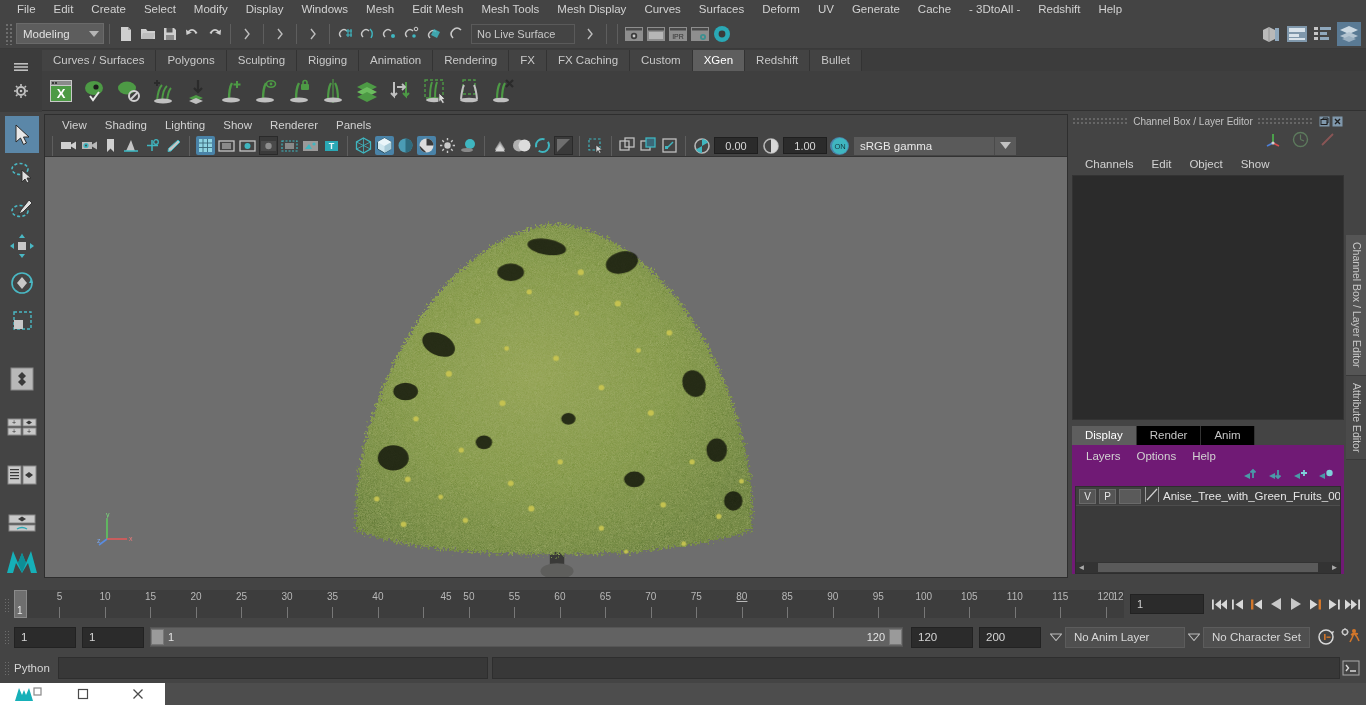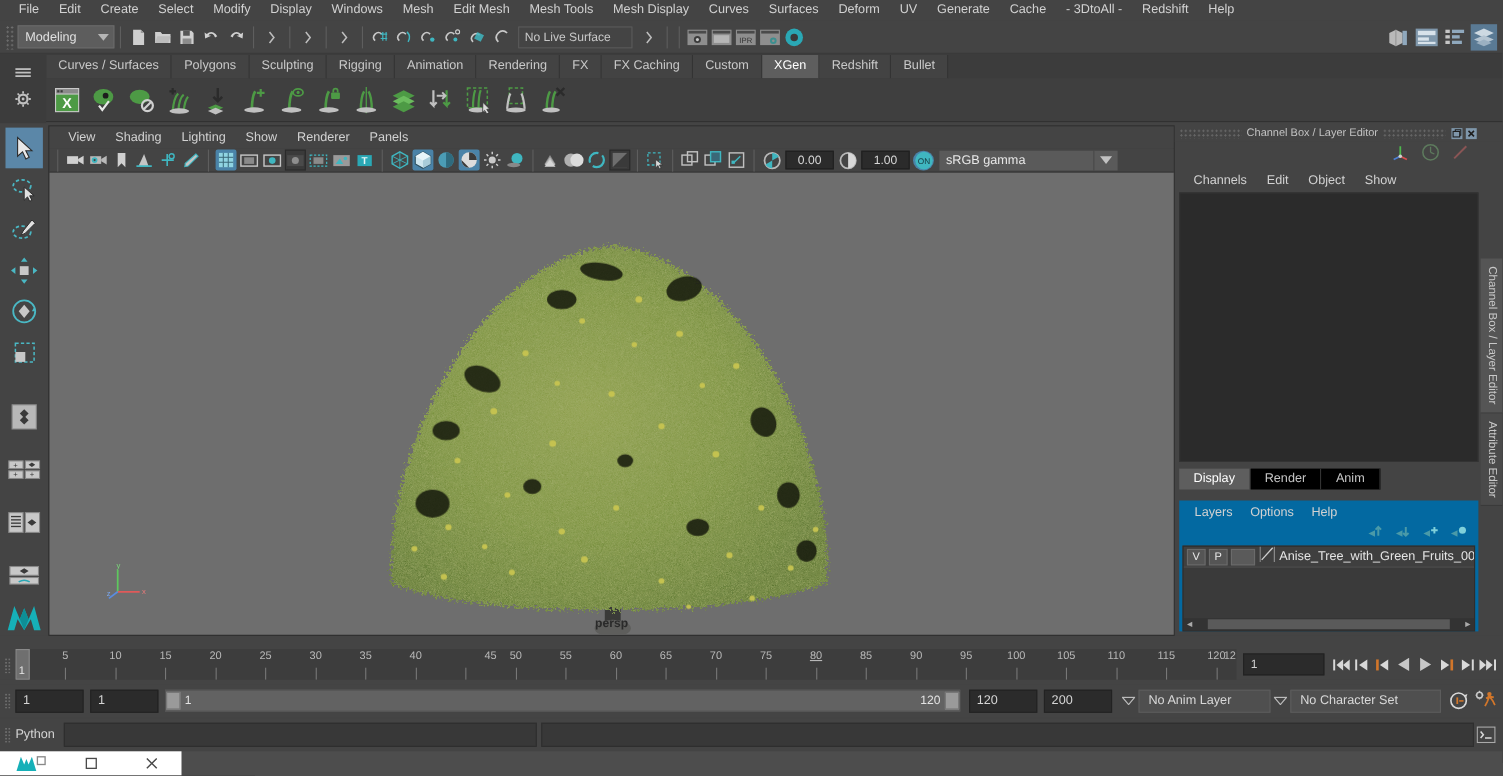--- a/index.html
+++ b/index.html
@@ -244,22 +244,22 @@
     margin: 5px 22px 0 4px; font-size: 11.5px;
   }
   .lyr-tabs .lt {
     padding: 0 13px; height: 19px; line-height:19px;
     background: #000000; color: #c5c5c5;
     border-right: 1px solid #333;
   }
   .lyr-tabs .lt.active { background: #5e5e5e; color:#fff; }
   .lyr-body {
     flex: 1;
-    background: #0369a1;
-    margin: 10px 22px 4px 4px;
+    background: #701a75;
+    margin: 0 22px 4px 4px;
     display: flex; flex-direction: column;
   }
   .lyr-menus {
     height: 21px; display:flex; align-items:center;
     padding-left: 6px; font-size: 11.5px;
   }
   .lyr-menus .mi { padding: 0 8px; color:#d2d2d2;}
   .lyr-btns {
     height: 20px; display:flex; align-items:center;
     justify-content: flex-end; padding-right: 10px; gap: 9px;
@@ -1178,21 +1178,20 @@
         <svg width="40" height="40" viewBox="0 0 40 40">
           <path d="M10 32 L10 12" stroke="#5ec85e" stroke-width="1.6"></path>
           <path d="M10 32 L30 32" stroke="#e05a5a" stroke-width="1.6"></path>
           <path d="M10 32 L2 38" stroke="#5a8ce0" stroke-width="1.6"></path>
           <text x="9" y="10" font-size="7" fill="#7ada7a" font-family="Liberation Sans">y</text>
           <text x="32" y="34" font-size="7" fill="#ea7a7a" font-family="Liberation Sans">x</text>
           <text x="0" y="36" font-size="7" fill="#7aa6ea" font-family="Liberation Sans">z</text>
         </svg>
       </div>
 
-      <div class="persplabel">persp</div>
     </div>
   </div>
 
   <div class="rightpanel">
     <div class="rp-title">
       <div class="dotstrip"></div>
       <span>Channel Box / Layer Editor</span>
       <div class="dotstrip"></div>
       <div class="rp-ctrl">
         <svg width="11" height="11" viewBox="0 0 11 11">
@@ -1445,21 +1444,21 @@
       </svg>
   </div>
   <div class="selbox" style="width:120px">
     <span>No Anim Layer</span>
   </div>
   <div class="dd-arr">
     <svg width="12" height="8" viewBox="0 0 12 8">
         <path d="M0.5 1 L11.5 1 L6 7.5z" fill="none" stroke="#bbb" stroke-width="1.1"></path>
       </svg>
   </div>
-  <div class="selbox" style="width:137px">
+  <div class="selbox" style="width:107px">
     <span>No Character Set</span>
   </div>
   <div style="width:6px"></div>
   <div class="pb" style="width:22px;flex:0 0 22px">
     <svg width="20" height="18" viewBox="0 0 20 18">
         <circle cx="9" cy="9" r="7" fill="none" stroke="#d8d8d8" stroke-width="1.5"></circle>
         <path d="M14 4 l3-1 -1 3" fill="#d8d8d8"></path>
         <rect x="7" y="6" width="1.6" height="6" fill="#d2762a"></rect>
         <rect x="9.5" y="8.5" width="4" height="1.4" fill="#d2762a"></rect>
       </svg>

